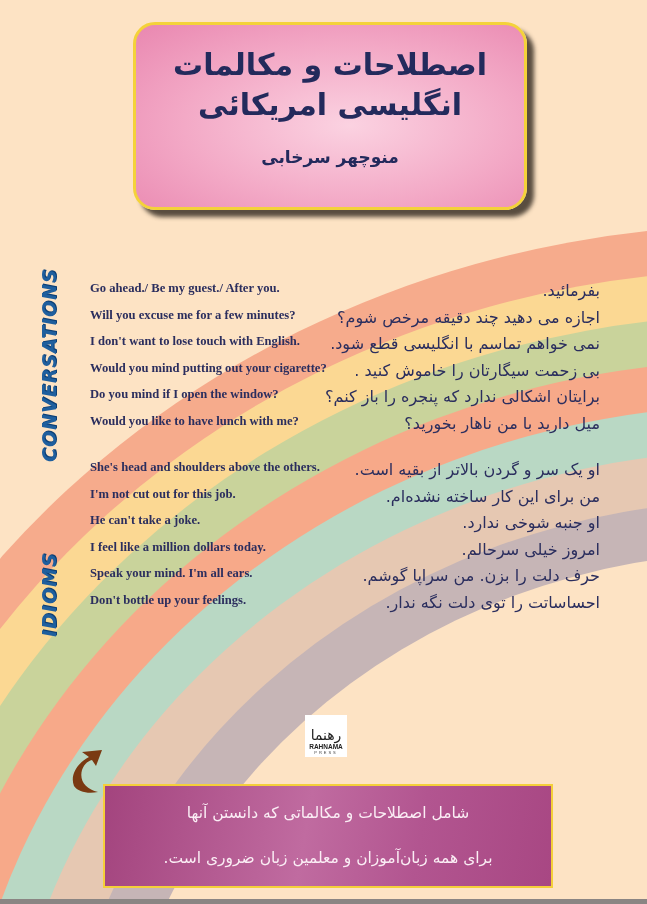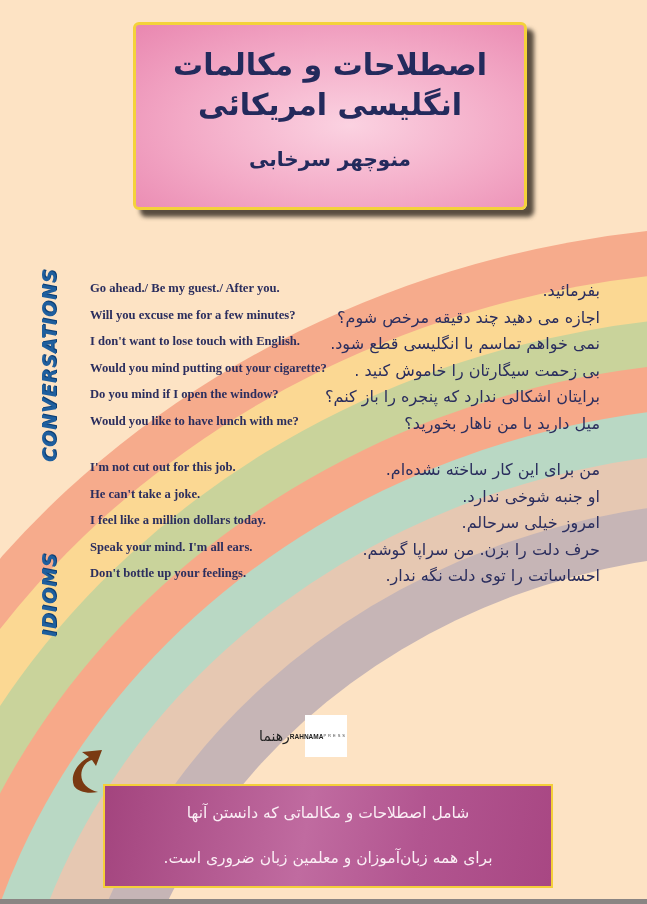--- a/index.html
+++ b/index.html
@@ -6,31 +6,31 @@
     body {
       width: 647px; height: 904px; overflow: hidden; position: relative;
       background: #fde2c2;
       font-family: "DejaVu Sans", sans-serif;
     }
     .page { position: absolute; left: 0; top: 0; width: 647px; height: 904px; overflow: hidden; background: #fde3c4; }
     .rainbow { position: absolute; left: 0; top: 0; width: 647px; height: 904px; }
 
     .title-box {
       position: absolute; left: 133px; top: 22px; width: 388px; height: 182px;
-      border: 3px solid #f4d23a; border-radius: 6px;
+      border: 3px solid #f4d23a; border-radius: 22px;
       background: radial-gradient(ellipse at 55% 55%, #fbd2e1 0%, #f3a9c6 55%, #e987b0 100%);
       box-shadow: 7px 7px 4px rgba(60,50,40,0.85);
       text-align: center;
     }
     .title-line {
       direction: rtl; font-family: "DejaVu Sans", sans-serif; font-weight: bold;
       color: #232a5c; font-size: 30px; line-height: 40px; margin: 0;
     }
     .title-line.first { margin-top: 20px; }
-    .author { direction: rtl; font-weight: bold; color: #232a5c; font-size: 20px; margin-top: 22px; }
+    .author { direction: rtl; font-weight: bold; color: #232a5c; font-size: 17px; margin-top: 22px; }
 
     .side-label {
       position: absolute; color: #1f5f9e; font-family: "DejaVu Sans", sans-serif;
       font-weight: bold; font-style: italic; font-size: 19px; letter-spacing: 1px;
       transform-origin: left top; transform: rotate(-90deg); white-space: nowrap;
       text-shadow: 1px 1px 0 #0d3f75;
     }
     .side-label.conv { left: 38px; top: 462px; }
     .side-label.idioms { left: 38px; top: 637px; }
 
@@ -42,21 +42,21 @@
       position: absolute; left: 0; top: 0; font-family: Liberation Serif, serif;
       font-weight: bold; font-size: 12.6px; color: #2b2e5e; white-space: nowrap;
     }
     .fa {
       position: absolute; right: 10px; top: 0; direction: rtl; font-family: "DejaVu Sans", sans-serif;
       font-size: 16px; color: #2b2e5e; white-space: nowrap;
     }
 
     .logo {
       position: absolute; left: 305px; top: 715px; width: 42px; height: 42px; background: #fff;
-      display: flex; flex-direction: row; align-items: center; justify-content: flex-end;
+      display: flex; flex-direction: column; align-items: center; justify-content: flex-end;
     }
     .logo .mark { font-size: 14px; color: #222; line-height: 16px; }
     .logo .name { font-family: "Liberation Sans", sans-serif; font-weight: bold; font-size: 6.5px; color: #222; }
     .logo .sub { font-family: "Liberation Sans", sans-serif; font-size: 4px; letter-spacing: 2px; color: #444; margin-bottom: 2px; }
 
     .arrow { position: absolute; left: 62px; top: 748px; width: 48px; height: 46px; }
 
     .info-box {
       position: absolute; left: 103px; top: 784px; width: 446px; height: 100px;
       border: 2px solid #f4cf3a;
@@ -118,20 +118,24 @@
       <span class="fa">برایتان اشکالی ندارد که پنجره را باز کنم؟</span>
     </div>
     <div class="row">
       <span class="en">Would you like to have lunch with me?</span>
       <span class="fa">میل دارید با من ناهار بخورید؟</span>
     </div>
   </div>
 
   <div class="rows idioms">
     <div class="row">
+      <span class="en">She's head and shoulders above the others.</span>
+      <span class="fa">او یک سر و گردن بالاتر از بقیه است.</span>
+    </div>
+    <div class="row">
       <span class="en">I'm not cut out for this job.</span>
       <span class="fa">من برای این کار ساخته نشده‌ام.</span>
     </div>
     <div class="row">
       <span class="en">He can't take a joke.</span>
       <span class="fa">او جنبه شوخی ندارد.</span>
     </div>
     <div class="row">
       <span class="en">I feel like a million dollars today.</span>
       <span class="fa">امروز خیلی سرحالم.</span>

